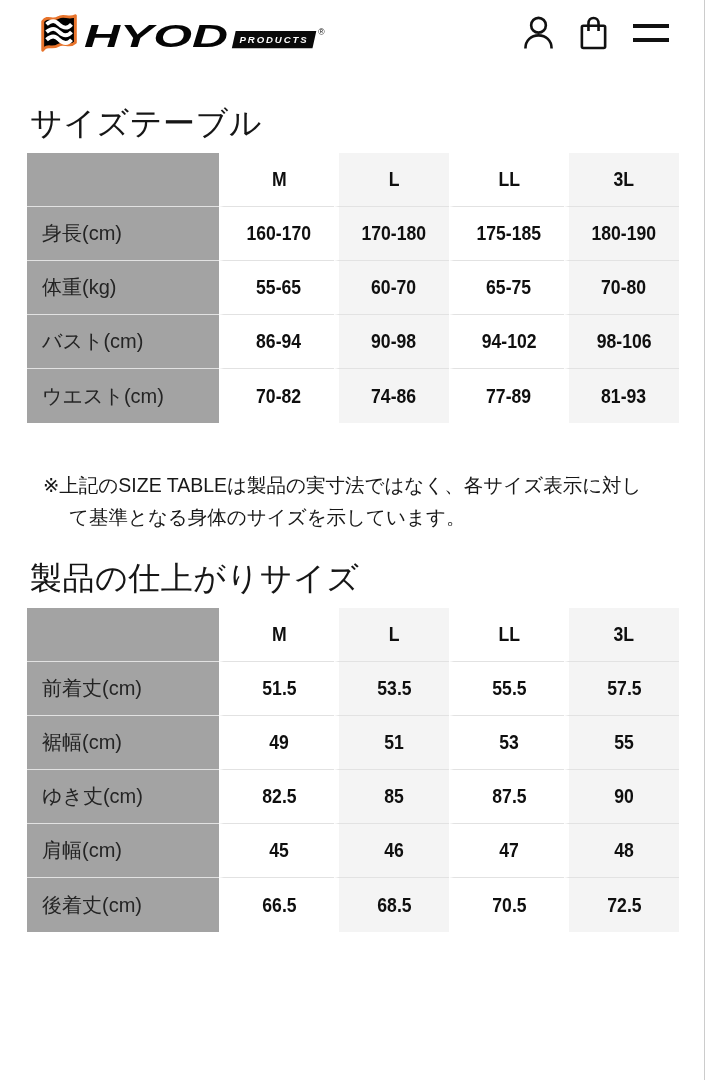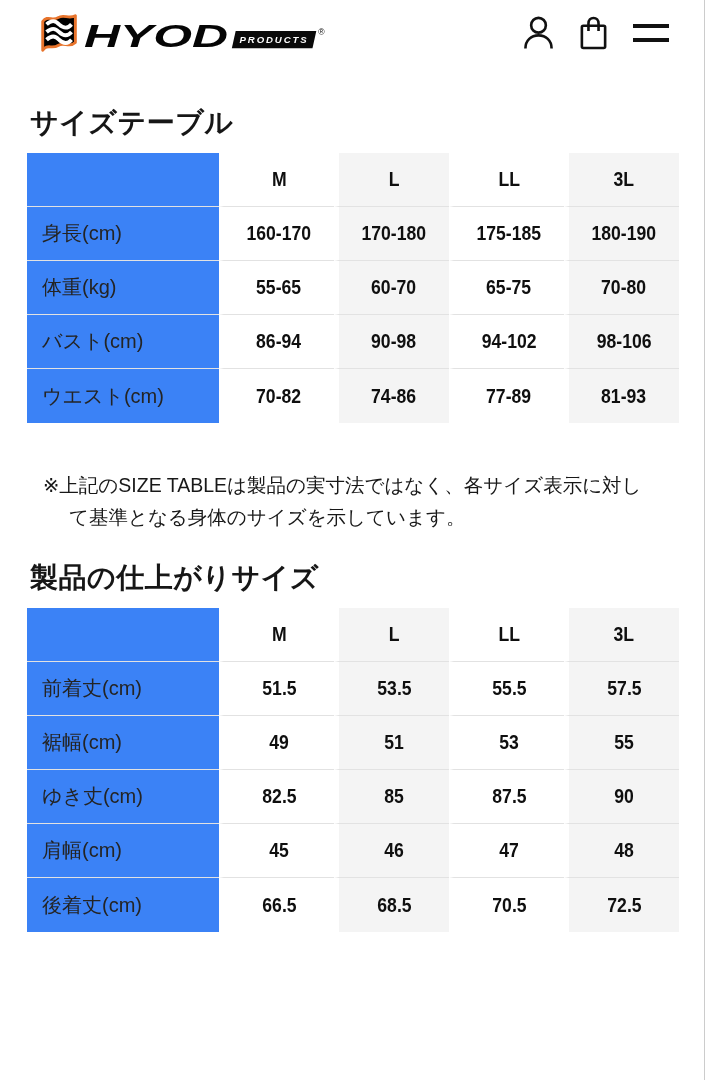--- a/index.html
+++ b/index.html
@@ -15,34 +15,34 @@
     padding:1px 40px 0 30px;box-sizing:border-box;
   }
   .brand{display:block;line-height:0;cursor:pointer;}
   .top-icons{display:flex;align-items:center;gap:24px;}
   .icon-btn{background:none;border:0;padding:0;margin:0;line-height:0;cursor:pointer;}
   .menu-btn{display:flex;flex-direction:column;gap:10px;width:36px;}
   .menu-bar{display:block;height:4px;width:36px;background:#111;}
   
   .content{padding:0 27px;}
   .section-title{
-    margin:42px 0 0 3px;font-size:28px;font-weight:700;color:#161616;
+    margin:42px 0 0 3px;font-size:32px;font-weight:400;color:#161616;
     line-height:34px;letter-spacing:0.5px;
   }
   .section-title.second{margin-top:28px;}
   
   table.sizes{
     border-collapse:separate;border-spacing:0;table-layout:fixed;
     width:652px;margin-top:13px;
   }
   table.sizes th,table.sizes td{
     box-sizing:border-box;height:54px;vertical-align:middle;
     font-size:20px;padding:0;
   }
-  .c-lbl{width:192px;background:#3b82f6;text-align:left;padding-left:15px !important;
+  .c-lbl{width:192px;background:#a3a3a3;text-align:left;padding-left:15px !important;
          font-weight:400;color:#242424;}
   .c-val{text-align:center;font-weight:700;color:#0f0f0f;border-left:5px solid #ffffff;}
   .c-w{background:#ffffff;}
   .c-g{background:#f4f4f4;}
   table.sizes thead th{border-bottom:1px solid #e2e2e2;font-weight:700;}
   table.sizes tbody tr:not(:last-child) td{border-bottom:1px solid #e2e2e2;}
   .num{display:inline-block;transform:scaleX(0.88);letter-spacing:0;}
   
   .notes{margin-top:46px;width:652px;font-size:19.5px;line-height:32px;color:#181818;margin-left:16px;}
   .notes p{margin:0;white-space:pre-line;}

